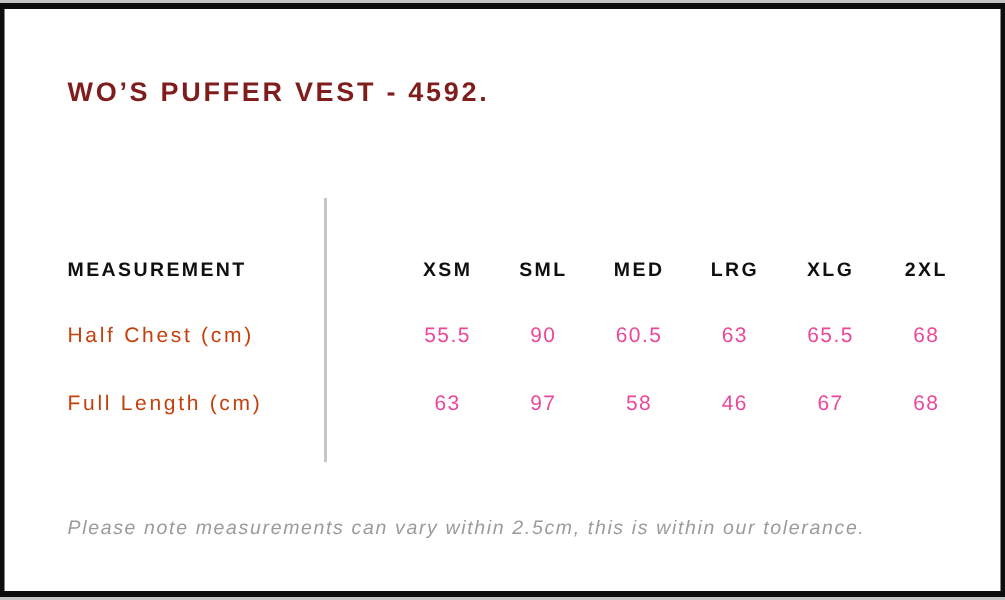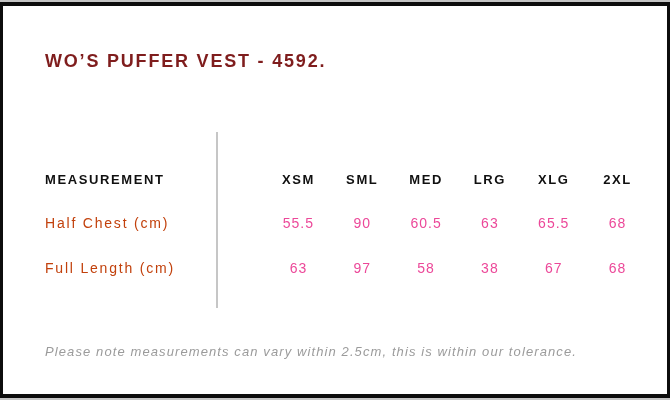--- a/index.html
+++ b/index.html
@@ -120,20 +120,20 @@
     <div class="size-cell val">63</div>
     <div class="size-cell val">65.5</div>
     <div class="size-cell val">68</div>
   </div>
 
   <div class="trow row-2">
     <div class="label-cell gray-label">Full Length (cm)</div>
     <div class="size-cell val">63</div>
     <div class="size-cell val">97</div>
     <div class="size-cell val">58</div>
-    <div class="size-cell val">38</div>
+    <div class="size-cell val">46</div>
     <div class="size-cell val">67</div>
     <div class="size-cell val">68</div>
   </div>
 
   <div class="note">Please note measurements can vary within 2.5cm, this is within our tolerance.</div>
 
 </div>
 
 </body></html>

